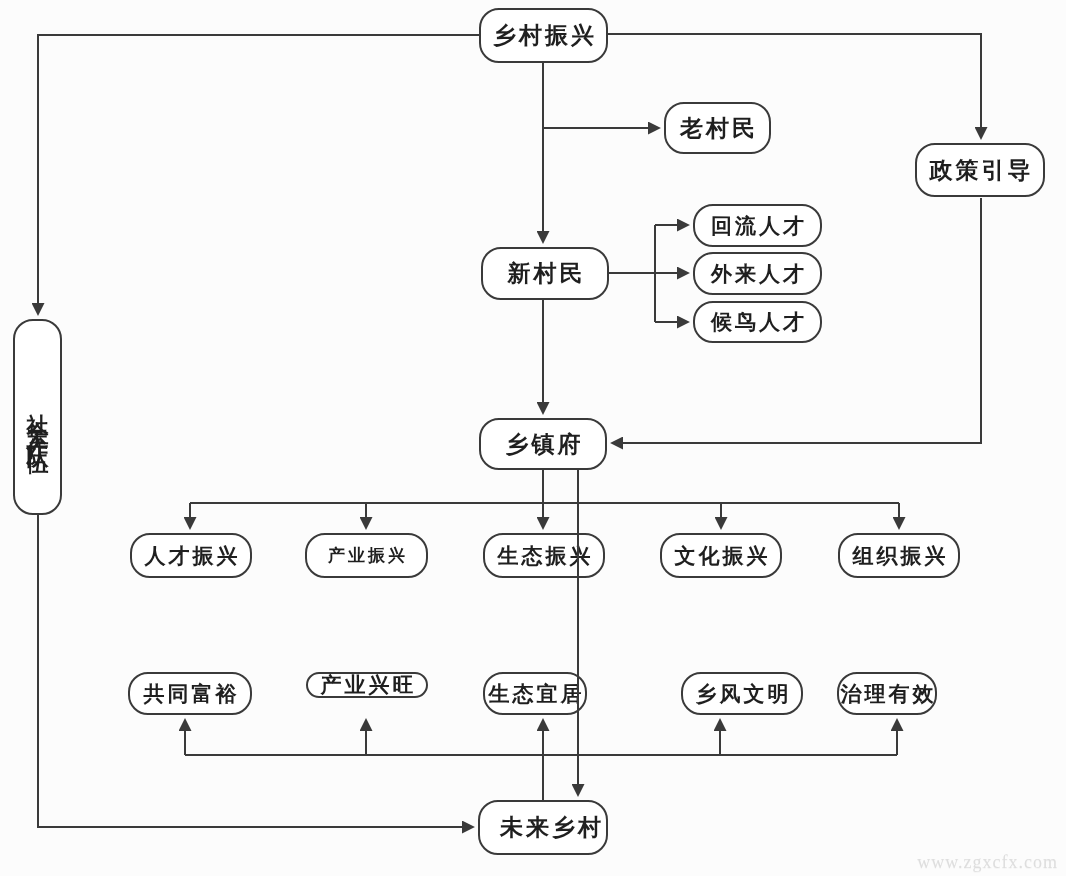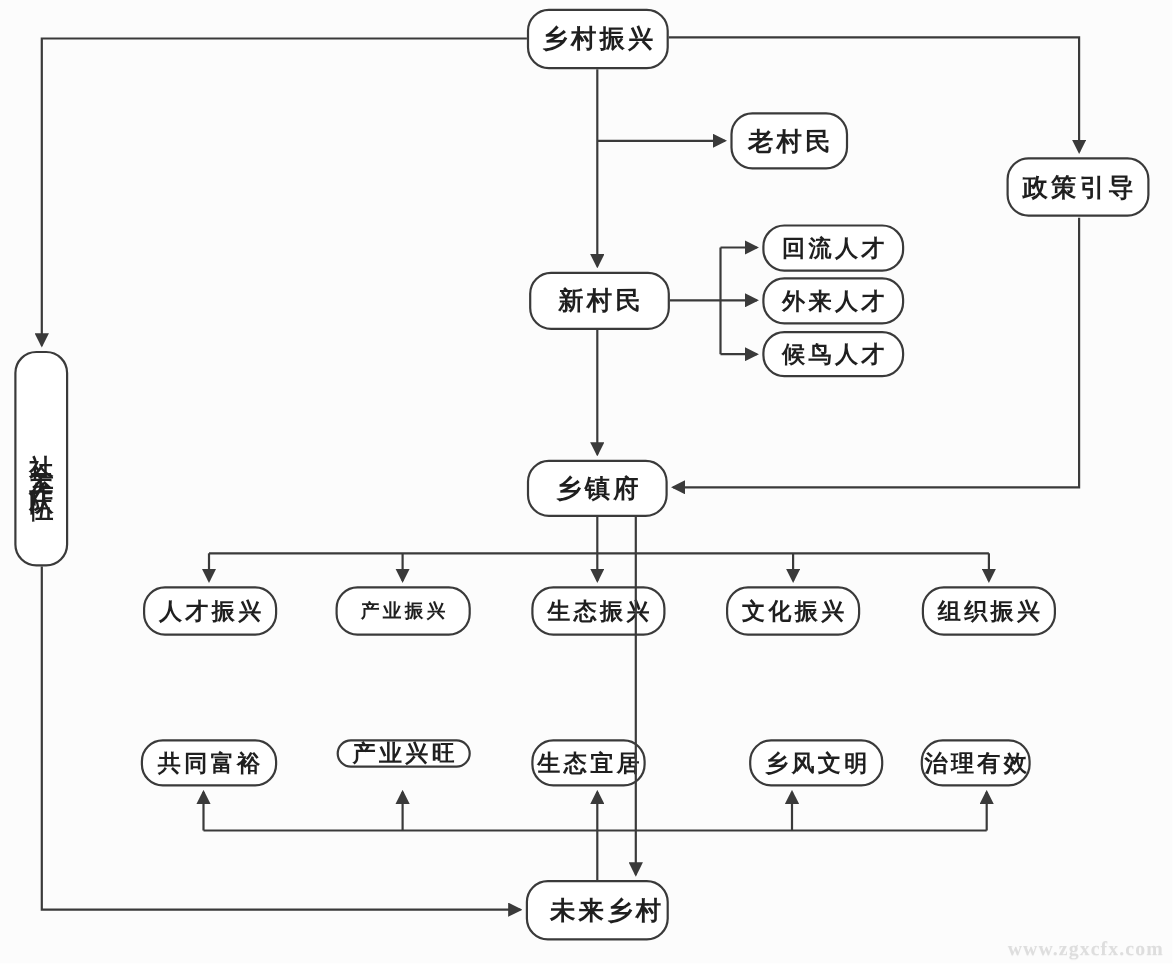--- a/index.html
+++ b/index.html
@@ -46,21 +46,21 @@
     text-indent: 0;
     font-size: 22px;
     padding-top: 6px;
   }
   #watermark {
     position: absolute;
     right: 8px;
     bottom: 3px;
     z-index: 3;
     font-family: "Liberation Serif", "DejaVu Serif", serif;
-    font-weight: 700;
+    font-weight: 400;
     font-size: 18px;
     color: #dedede;
     letter-spacing: 1px;
     text-shadow: 0 1px 0 #f5f5f5;
   }
 </style>
 </head>
 <body>
 
 <div id="canvas">

